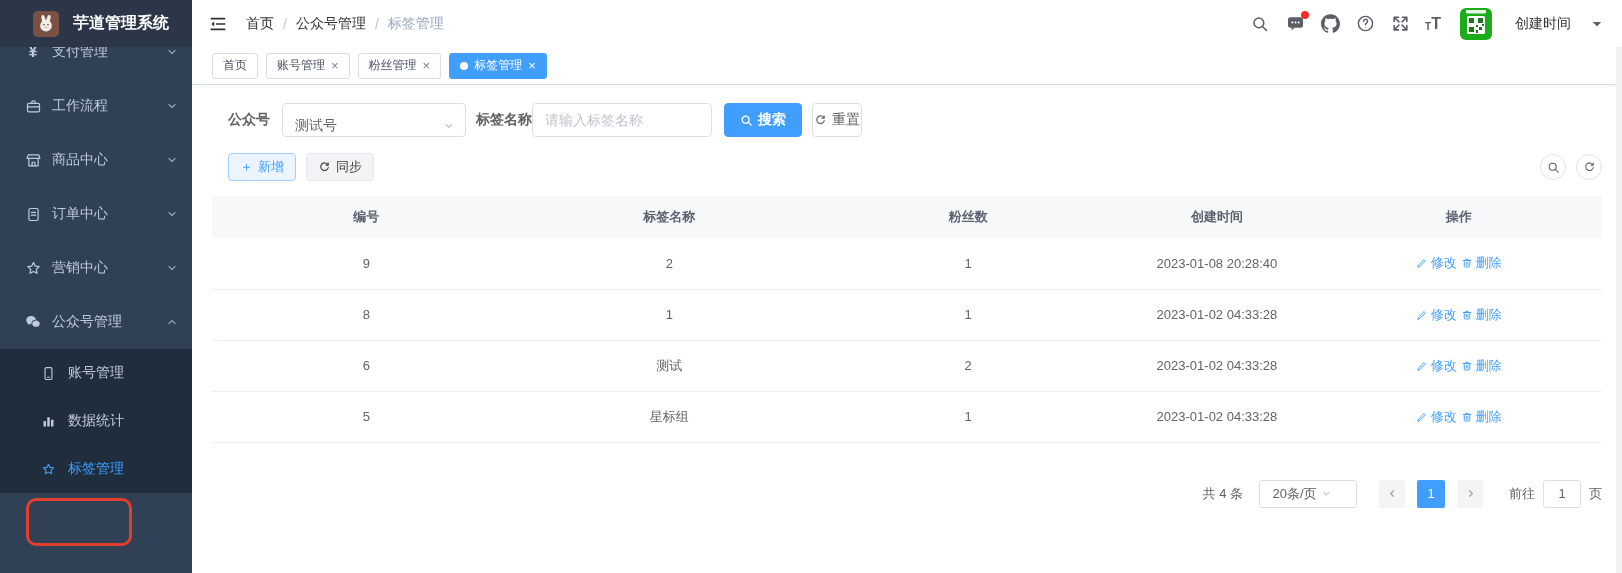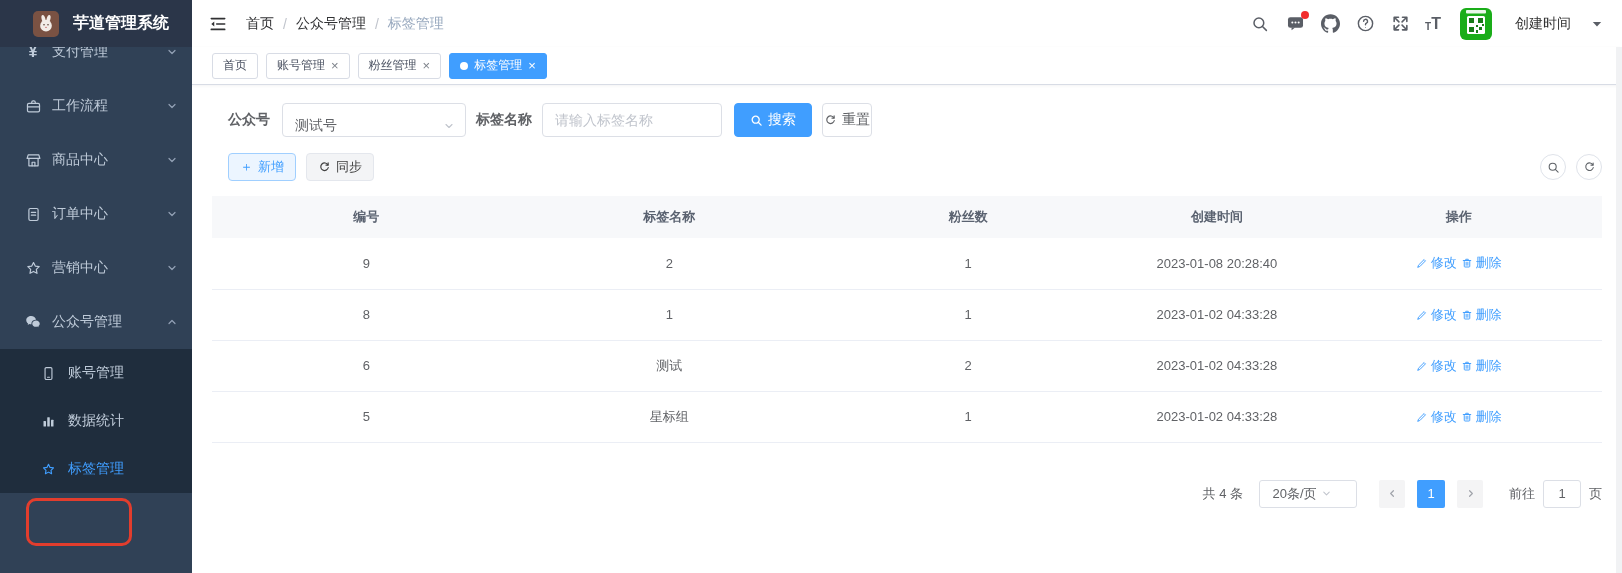--- a/index.html
+++ b/index.html
@@ -59,24 +59,24 @@
 
   
   .content { padding:18px 20px 0 20px; }
 
   .filter-row { display:flex; align-items:center; padding-left:16px; height:34px; }
   .f-label { font-weight:bold; color:#606266; font-size:14px; white-space:nowrap; }
   .select-box { width:184px; height:34px; border:1px solid #dcdfe6; border-radius:4px; display:flex; align-items:center; padding:12px 10px 0 12px; margin-left:12px; cursor:pointer; background:#fff; }
   .select-value { flex:1; font-size:14px; color:#606266; }
   .select-chev { color:#c0c4cc; }
   .f-label2 { margin-left:10px; }
-  .text-input { width:180px; height:34px; border:1px solid #dcdfe6; border-radius:4px; padding:0 12px; margin-left:10px; font-size:14px; color:#606266; outline:none; font-family:inherit; }
+  .text-input { width:180px; height:34px; border:1px solid #dcdfe6; border-radius:4px; padding:0 12px; font-size:14px; color:#606266; outline:none; font-family:inherit; }
   .text-input::placeholder { color:#c0c4cc; }
   .btn { display:inline-flex; align-items:center; justify-content:center; gap:5px; border-radius:4px; cursor:pointer; font-size:14px; border:1px solid #dcdfe6; background:#fff; color:#606266; white-space:nowrap; font-family:inherit; }
-  .btn-search { height:34px; padding:0 15px; background:#409eff; border-color:#409eff; color:#fff; margin-left:12px; }
+  .btn-search { height:34px; padding:0 15px; background:#409eff; border-color:#409eff; color:#fff; margin-left:12px;font-weight:bold; }
   .btn-reset { height:34px; padding:0 1px; margin-left:10px; }
 
   .toolbar-row { display:flex; align-items:center; padding-left:16px; margin-top:16px; height:28px; }
   .btn-add { height:28px; padding:0 11px; font-size:13px; background:#ecf5ff; border-color:#a0cfff; color:#409eff; }
   .btn-sync { height:28px; padding:0 11px; font-size:13px; margin-left:10px; background:#f3f4f6; border-color:#e4e7ed; color:#404040; cursor:not-allowed; }
   .toolbar-right { margin-left:auto; display:flex; align-items:center; gap:10px; padding-right:0; }
   .circle-btn { width:26px; height:26px; border-radius:50%; border:1px solid #dfe3ea; background:#fff; display:flex; align-items:center; justify-content:center; color:#5f6368; cursor:pointer; }
 
   
   .table-wrap { margin-top:15px; }

